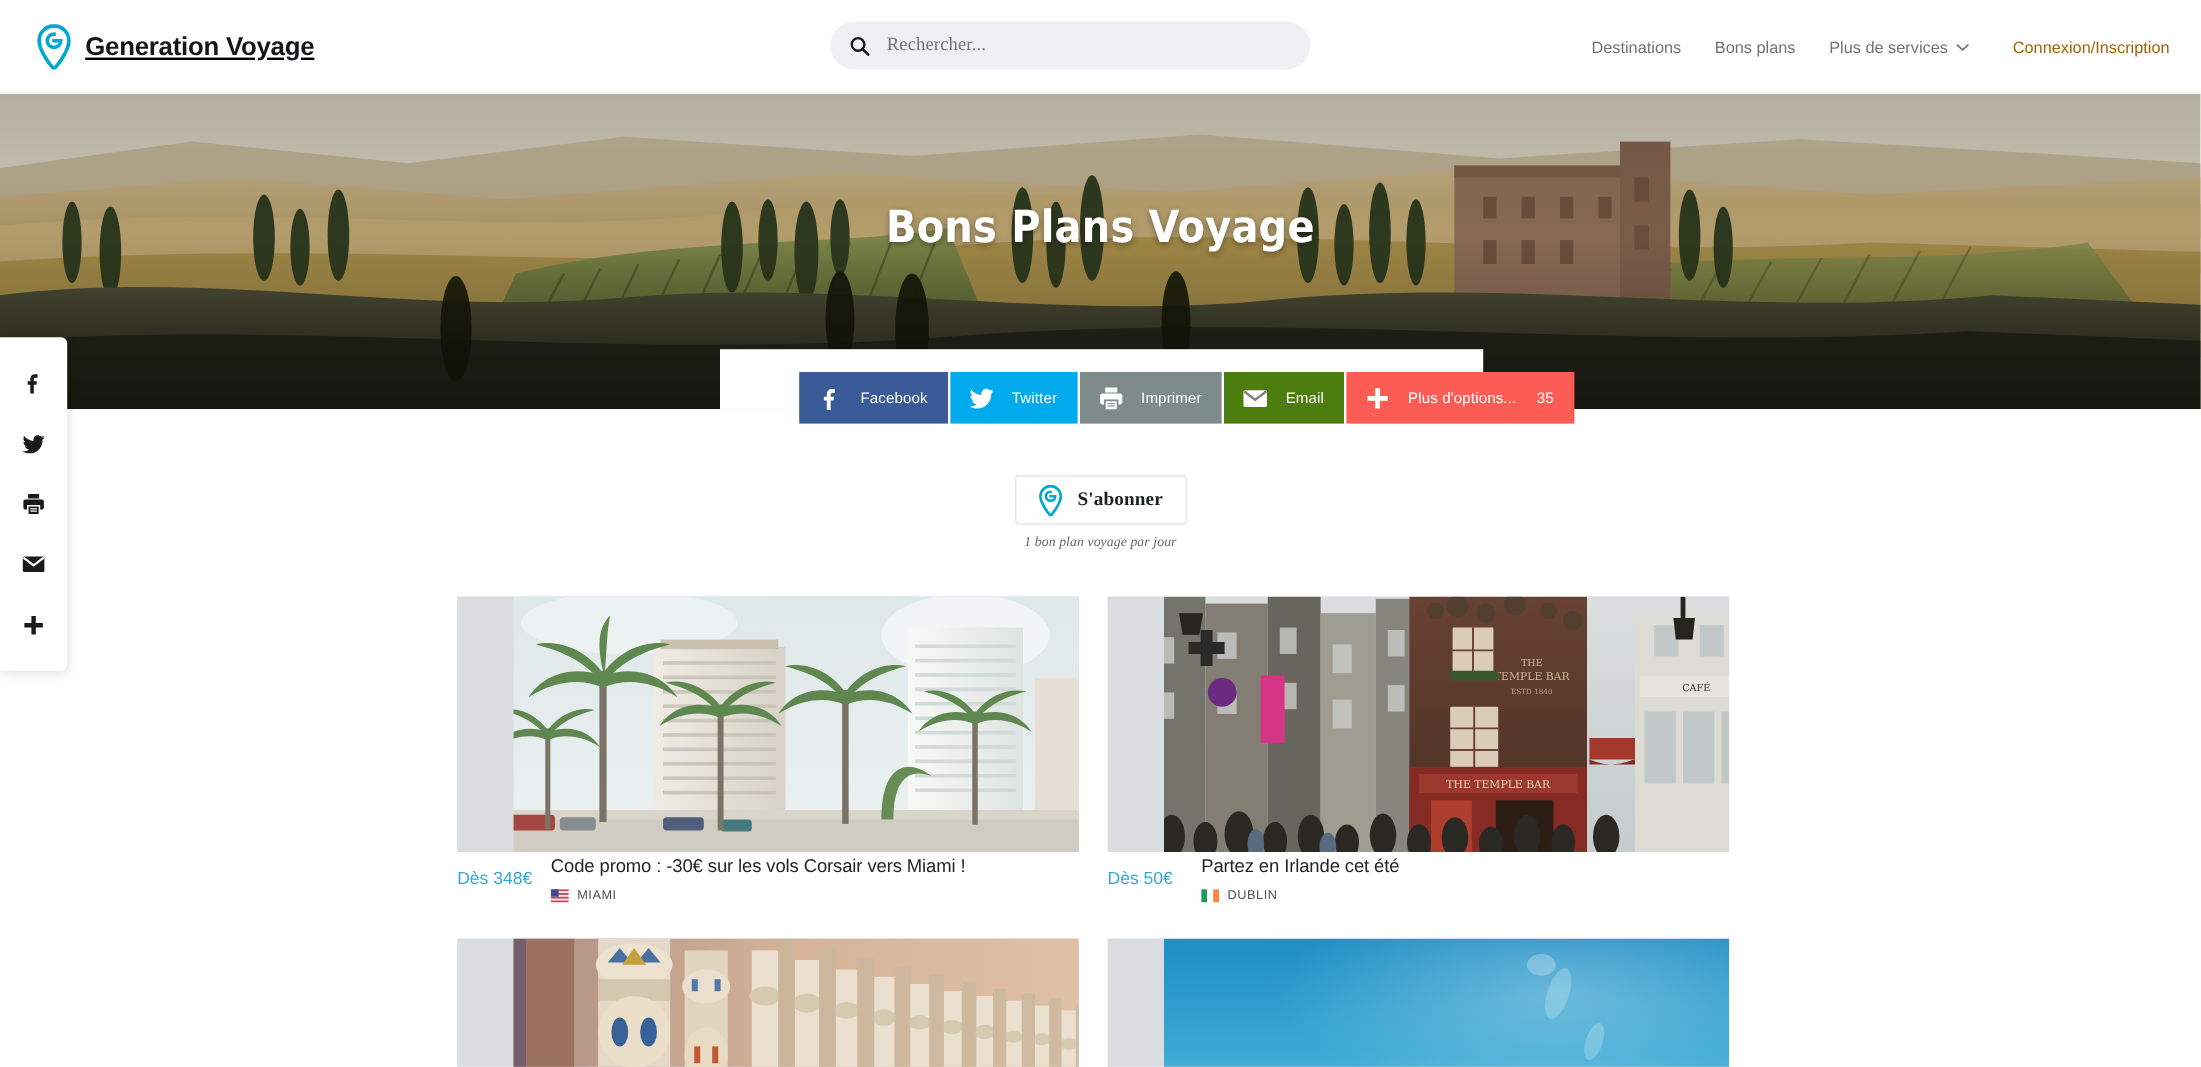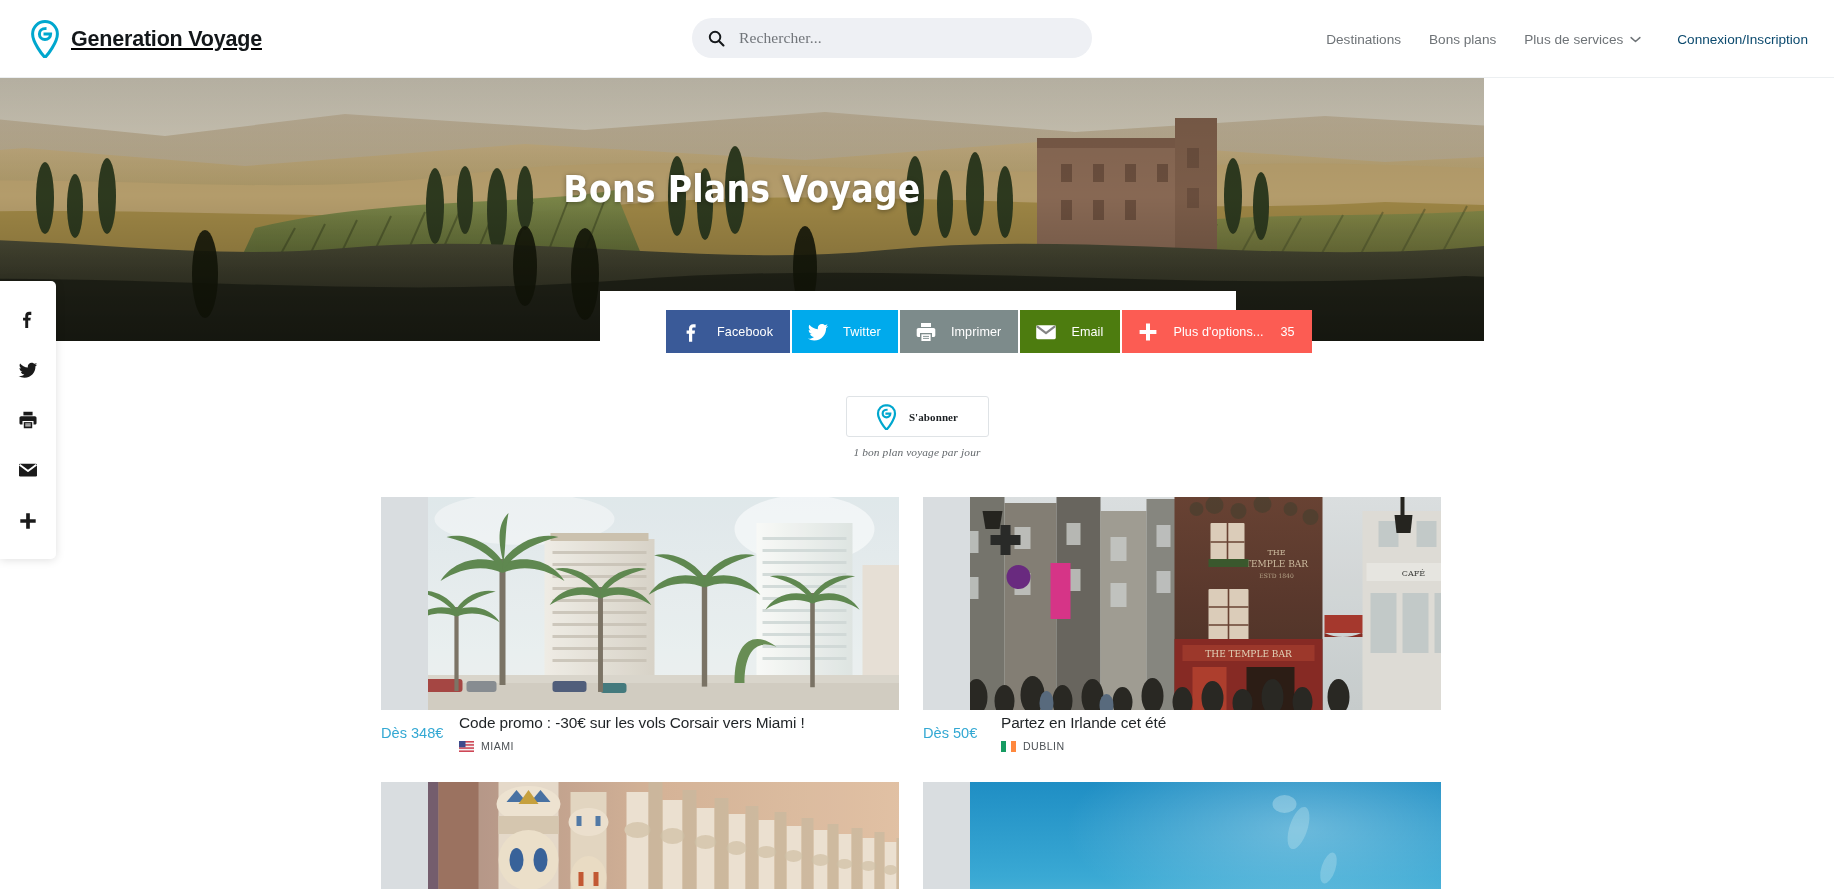--- a/index.html
+++ b/index.html
@@ -53,28 +53,28 @@
   .search-input::placeholder { color: #707479; opacity: 1; }
 
   .nav { position: absolute; right: 26px; top: 0; height: 78px; display: flex; align-items: center; }
   .nav-item {
     font-size: 13.6px; color: #6e7377; margin-left: 0;
     padding: 0 14px; white-space: nowrap; cursor: pointer;
     display: flex; align-items: center; gap: 7px;
   }
   .caret { width: 11px; height: 7px; display: block; }
   .nav-auth {
-    font-size: 13.6px; color: #0c4a6e; cursor: pointer;
+    font-size: 13.6px; color: #a16207; cursor: pointer;
     padding-left: 22px; white-space: nowrap;
   }
 
   
   .hero {
     position: absolute; top: 78px; left: 0;
-    width: 1484px; height: 263px;
+    width: 1834px; height: 263px;
     overflow: hidden;
   }
   .hero-img { position: absolute; inset: 0; width: 100%; height: 100%; display: block; }
   .hero-title {
     position: absolute; left: 0; right: 0; top: 90px;
     text-align: center;
     font-family: "DejaVu Sans", sans-serif;
     font-weight: 700;
     font-size: 37px;
     color: #ffffff;
@@ -111,21 +111,21 @@
   }
   .subscribe-btn {
     width: 143px; height: 41px;
     border: 1px solid #dfe3e6; border-radius: 3px; background: #fff;
     display: flex; align-items: center; justify-content: center; gap: 12px;
     cursor: pointer;
   }
   .sub-logo { width: 21px; height: 26px; display: block; }
   .sub-label {
     font-family: "Liberation Serif", serif;
-    font-size: 11px; font-weight: 700; color: #1b1f22; letter-spacing: .1px;
+    font-size: 16px; font-weight: 700; color: #1b1f22; letter-spacing: .1px;
   }
   .subscribe-note {
     margin-top: 9px;
     font-family: "Liberation Serif", serif;
     font-style: italic; font-size: 11.4px; color: #62676b; letter-spacing: .1px;
   }
 
   
   .grid {
     position: absolute; left: 381px; top: 497px;

